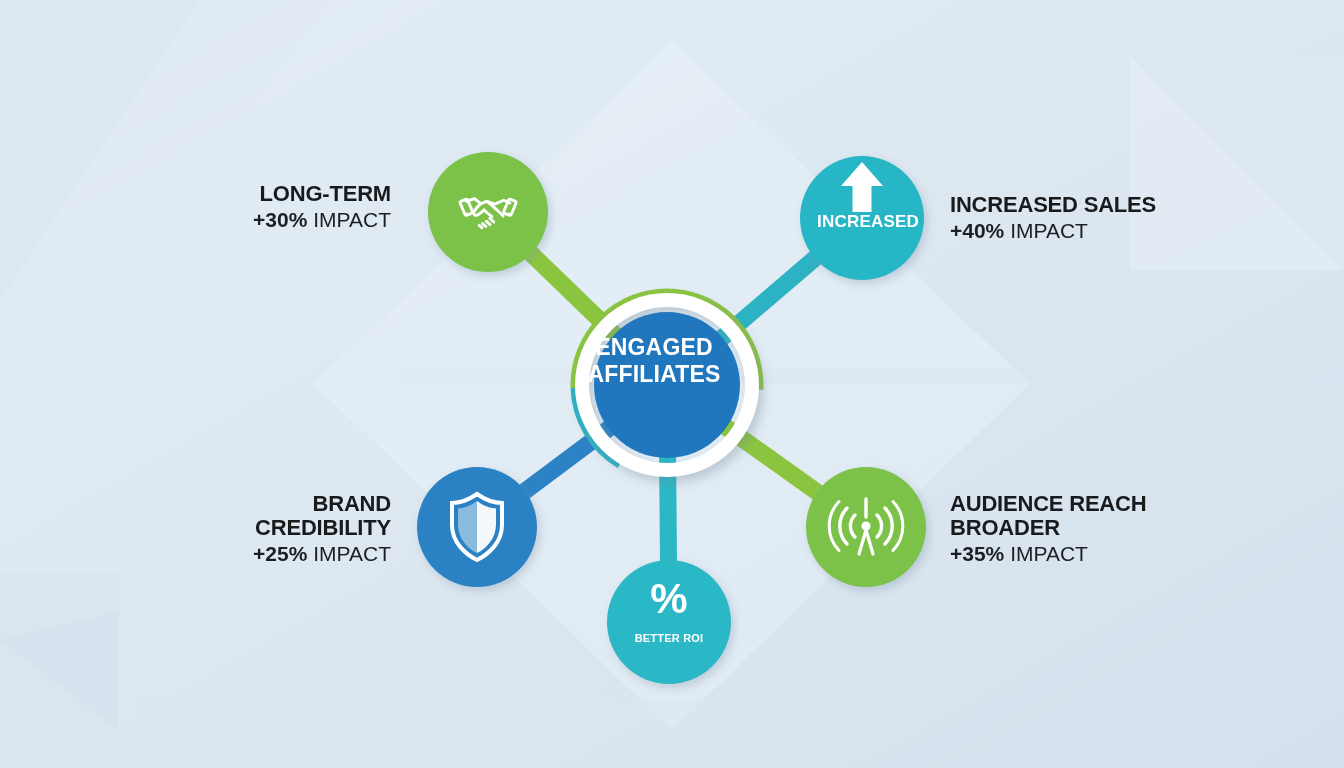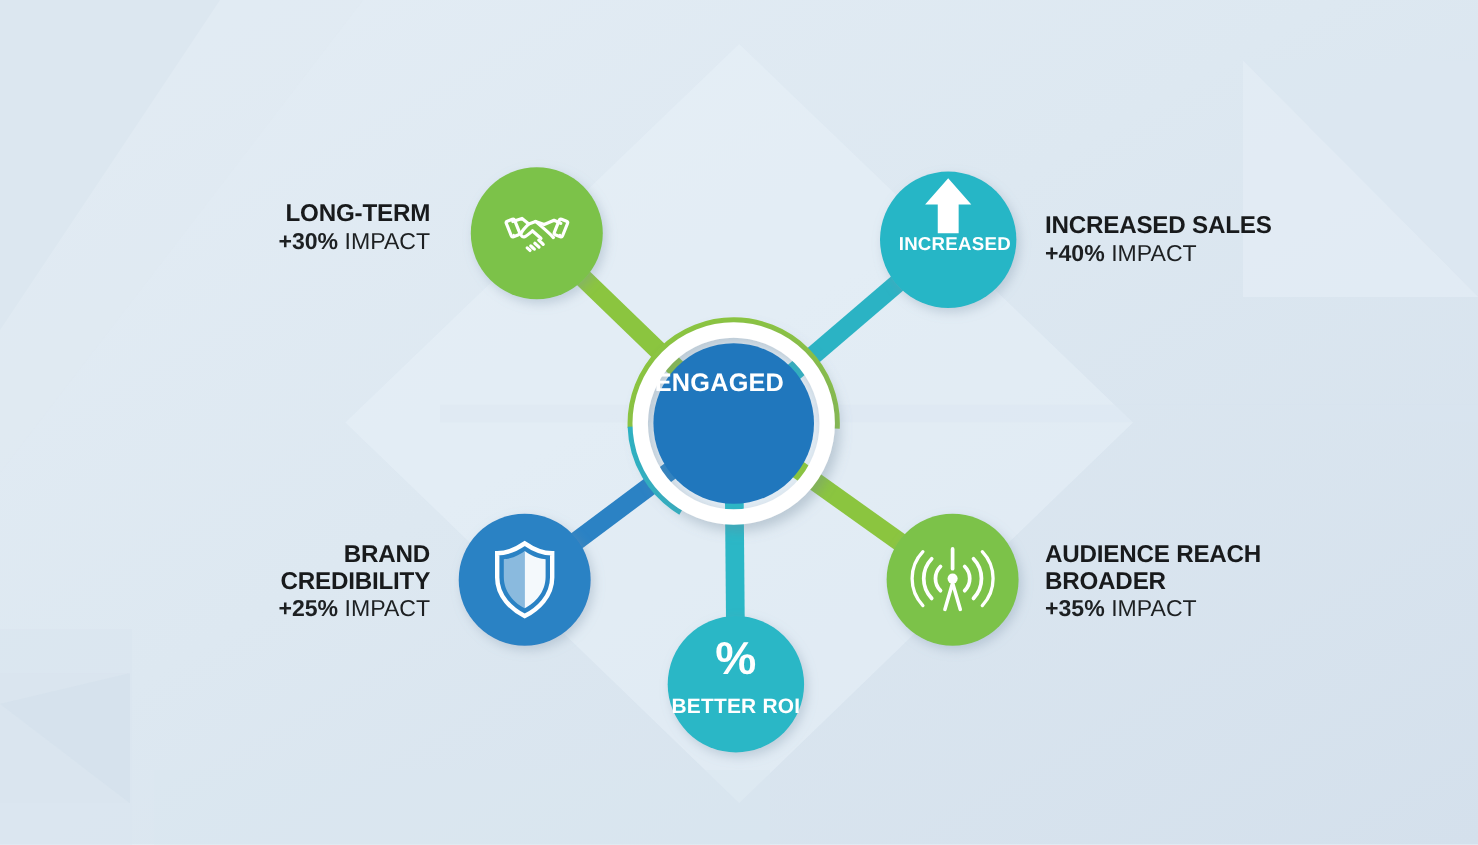--- a/index.html
+++ b/index.html
@@ -92,21 +92,21 @@
     left: 607px;
     top: 578px;
     width: 124px;
     font-size: 42px;
     line-height: 1;
   }
   #node-roi-caption {
     left: 607px;
     top: 632px;
     width: 124px;
-    font-size: 19px;
+    font-size: 11px;
     letter-spacing: 0.2px;
   }
 </style>
 </head>
 <body>
 
 <div id="stage">
 
   <svg id="bg-layer" viewBox="0 0 1344 768" aria-hidden="true">
     <defs>
@@ -217,20 +217,21 @@
       <circle cx="667" cy="385" r="92" fill="none" stroke="#2bb3c4" stroke-width="9" stroke-dasharray="92 486" stroke-dashoffset="-338" transform="rotate(-90 667 385)"></circle>
 
       <circle cx="667" cy="385" r="85" fill="none" stroke="#ffffff" stroke-width="14" filter="url(#hubShadow)"></circle>
 
       <circle cx="667" cy="385" r="73" fill="#2077bd"></circle>
     </g>
   </svg>
 
   <div class="node-text" id="hub-text">
     <span>ENGAGED</span><br>
+    <span>AFFILIATES</span>
   </div>
 
   <div class="node-text" id="node-sales-caption">INCREASED</div>
 
   <div class="node-text" id="node-roi-symbol">%</div>
   <div class="node-text" id="node-roi-caption">BETTER ROI</div>
 
   <div class="label-block align-right" id="label-longterm">
     <span class="title">LONG-TERM</span>
     <span class="impact">

